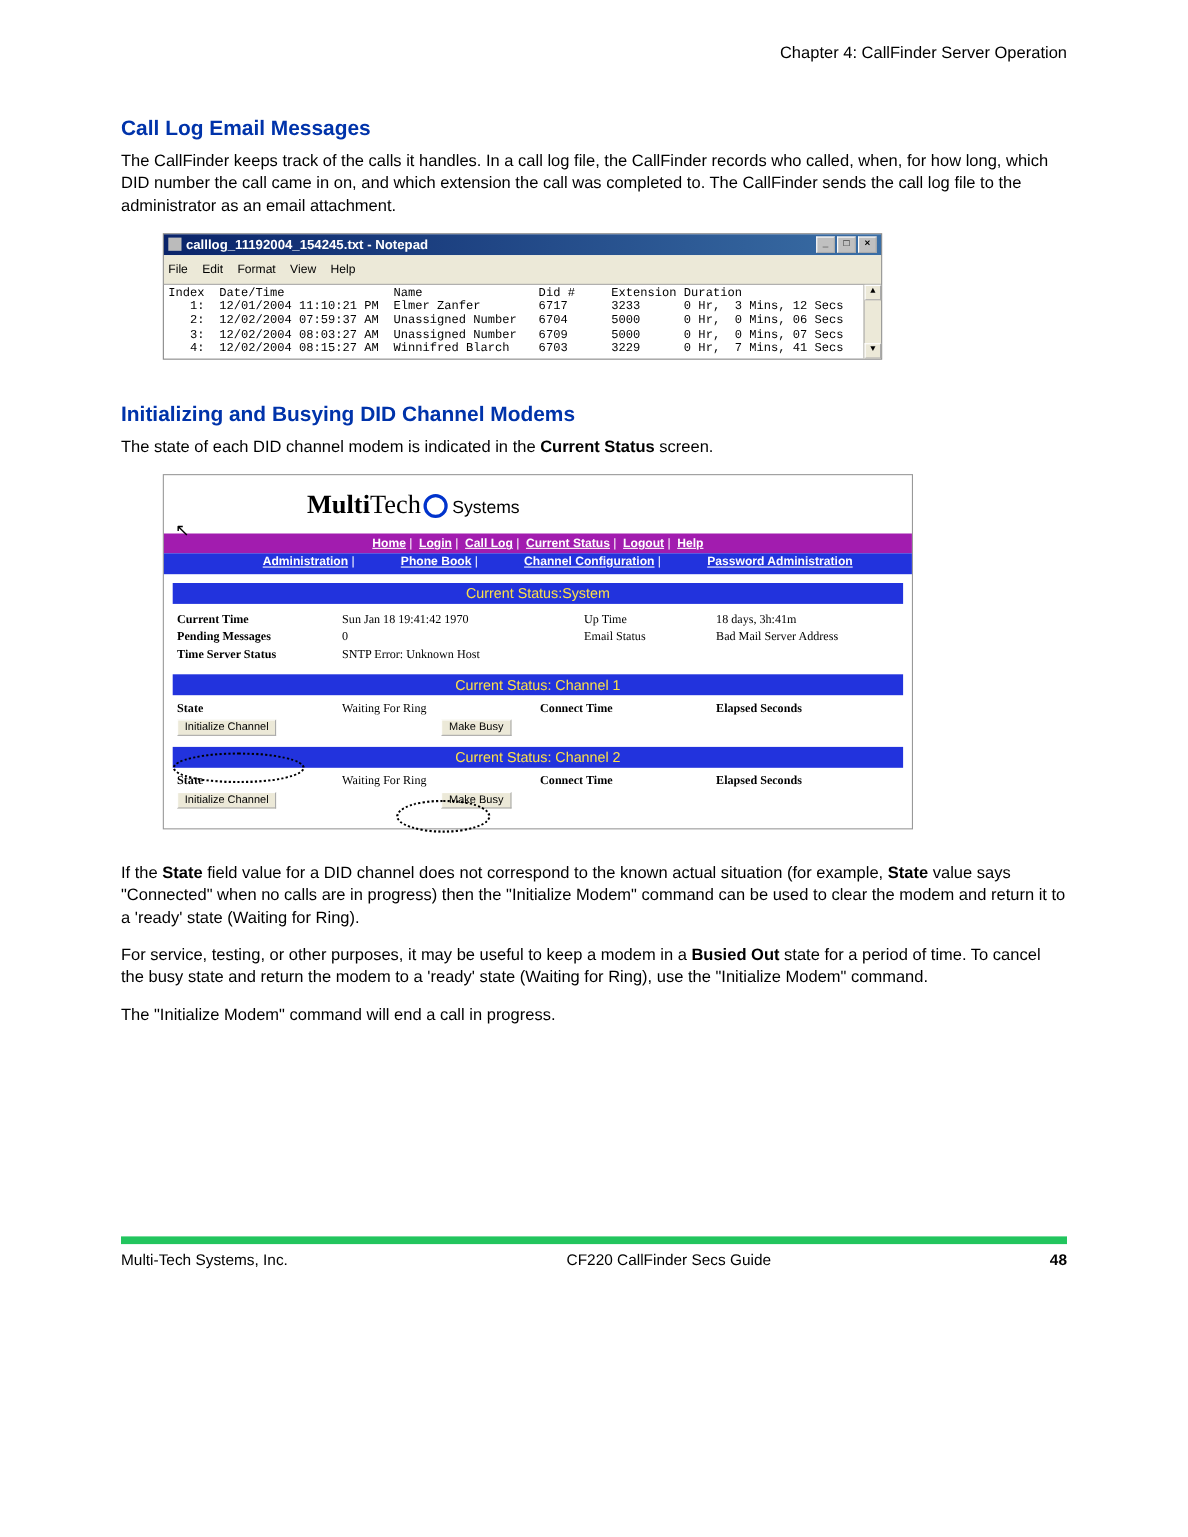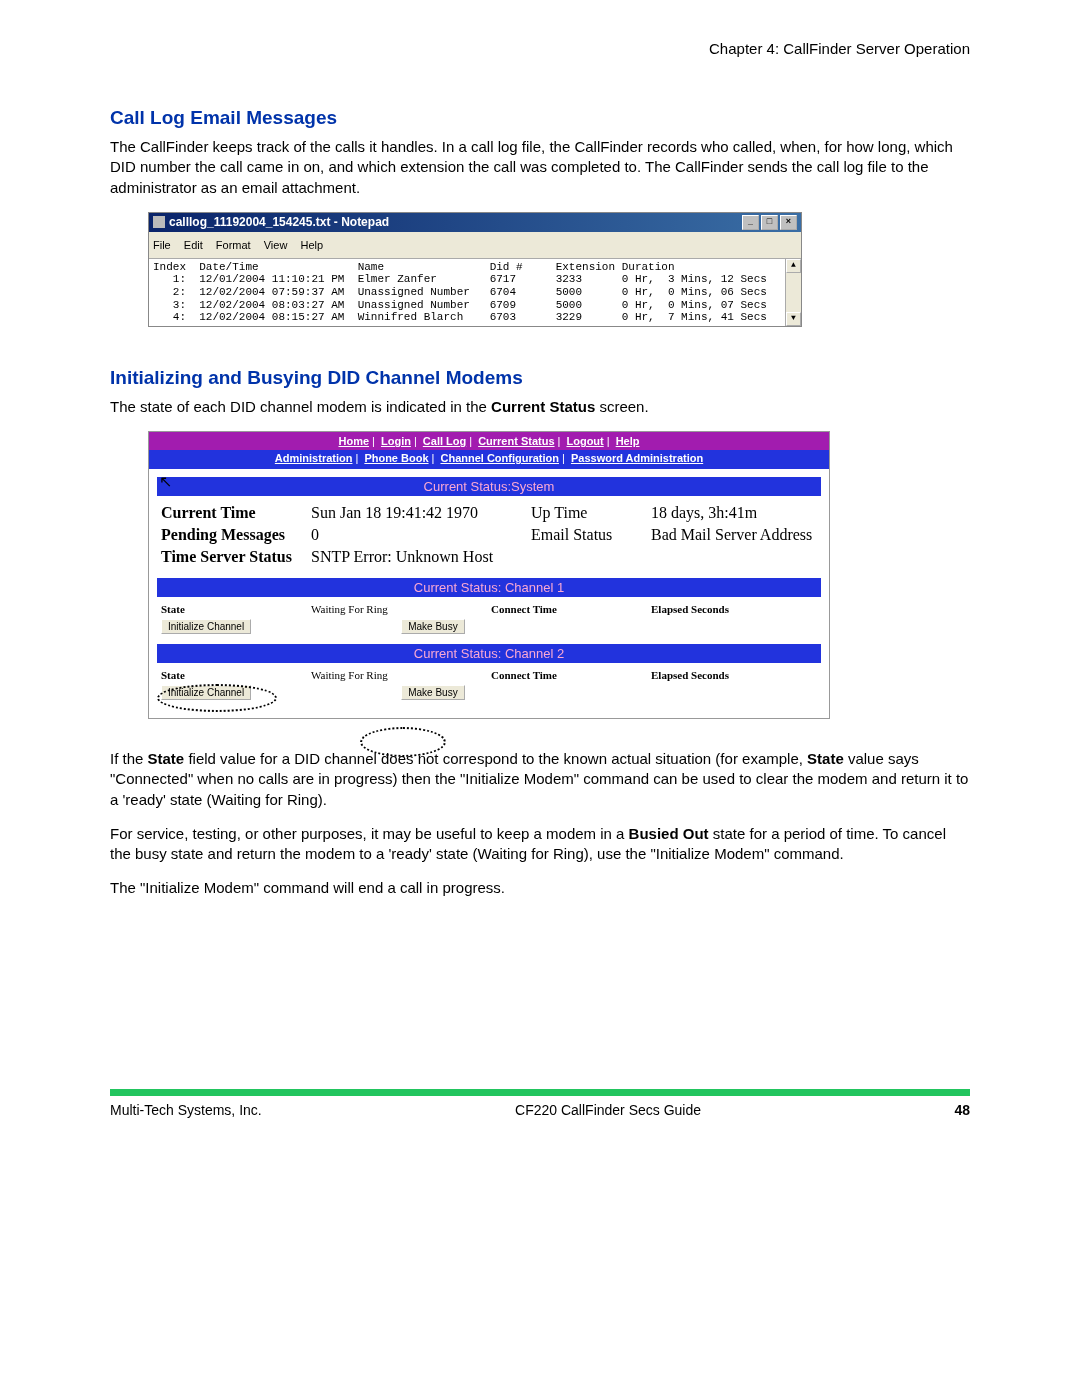--- a/index.html
+++ b/index.html
@@ -126,34 +126,34 @@
 .blue-nav .sep { color:#fff; margin:0 3px; font-weight:normal;}
 .blue-nav a { color:#fff; text-decoration:underline; }
 .blue-subnav {
   background:#2233dd;
   color:#fff;
   text-align:center;
   font-size:11px;
   padding: 2px 0 5px 0;
   font-weight:bold;
 }
-.blue-subnav a { color:#fff; text-decoration:underline; }
+.blue-subnav a { color:#fff; text-decoration:underline;margin-left:36px; }
 .blue-subnav .sep { margin:0 3px; font-weight:normal;}
 .section-bar {
   background:#2233dd;
-  color:#f9a8d4;
+  color:#fde047;
   text-align:center;
   font-size:13px;
   padding: 2px 0;
   margin: 8px 8px 4px 8px;
 }
 .status-grid {
   display:flex;
   flex-wrap:wrap;
-  font-size:16px;
+  font-size:11px;
   padding: 2px 12px;
   font-family: "Times New Roman", serif;
 }
 .status-grid .label { font-weight:bold; width: 150px; padding: 2px 0;}
 .status-grid .val   { width: 220px; padding: 2px 0;}
 .status-grid .label2 { font-weight:normal; width: 120px; padding: 2px 0;}
 .status-grid .val2   { flex:1; padding: 2px 0;}
 .chan-grid {
   display:flex;
   font-size:11px;
@@ -250,20 +250,28 @@
 </div></div>
   </div>
 
   <div class="section-heading">Initializing and Busying DID Channel Modems</div>
   <div class="body-text">
     <span>The state of each DID channel modem is indicated in the </span><b>Current Status</b><span> screen.</span>
   </div>
 
   <div class="status-panel">
     <span class="cursor-icon">↖</span>
+    <div class="mt-logo-row">
+      <span class="mt-logo">
+        <span class="bold">Multi</span>
+          <span>Tech</span>
+          <span class="circle"></span>
+      </span>
+      <span class="systems">Systems</span>
+    </div>
     <div class="blue-nav">
       <a>Home</a><span class="sep">|</span>
       <a>Login</a><span class="sep">|</span>
       <a>Call Log</a><span class="sep">|</span>
       <a>Current Status</a><span class="sep">|</span>
       <a>Logout</a><span class="sep">|</span>
       <a>Help</a>
     </div>
     <div class="blue-subnav">
       <a>Administration</a><span class="sep">|</span>

